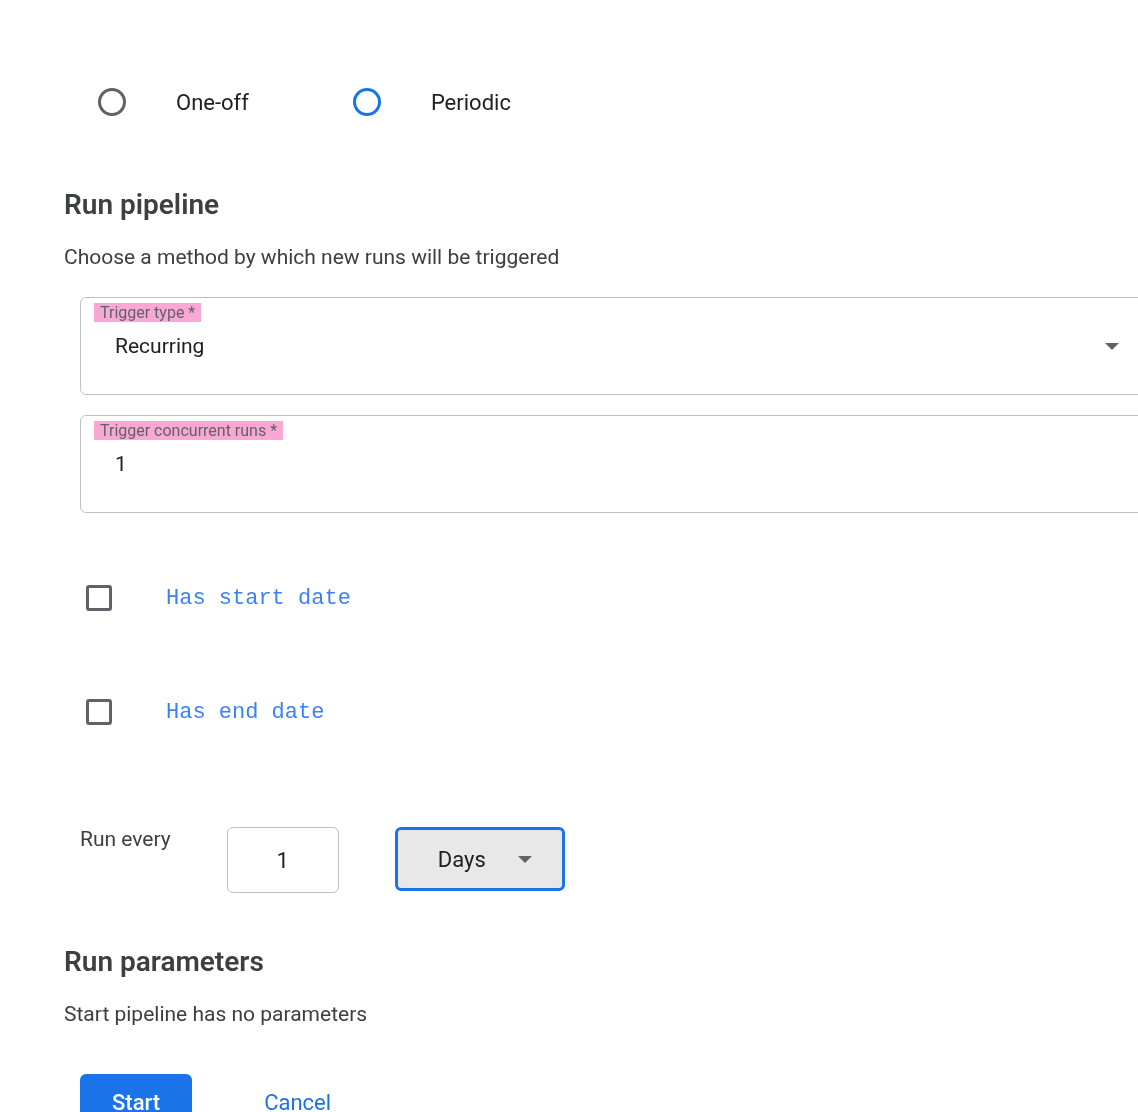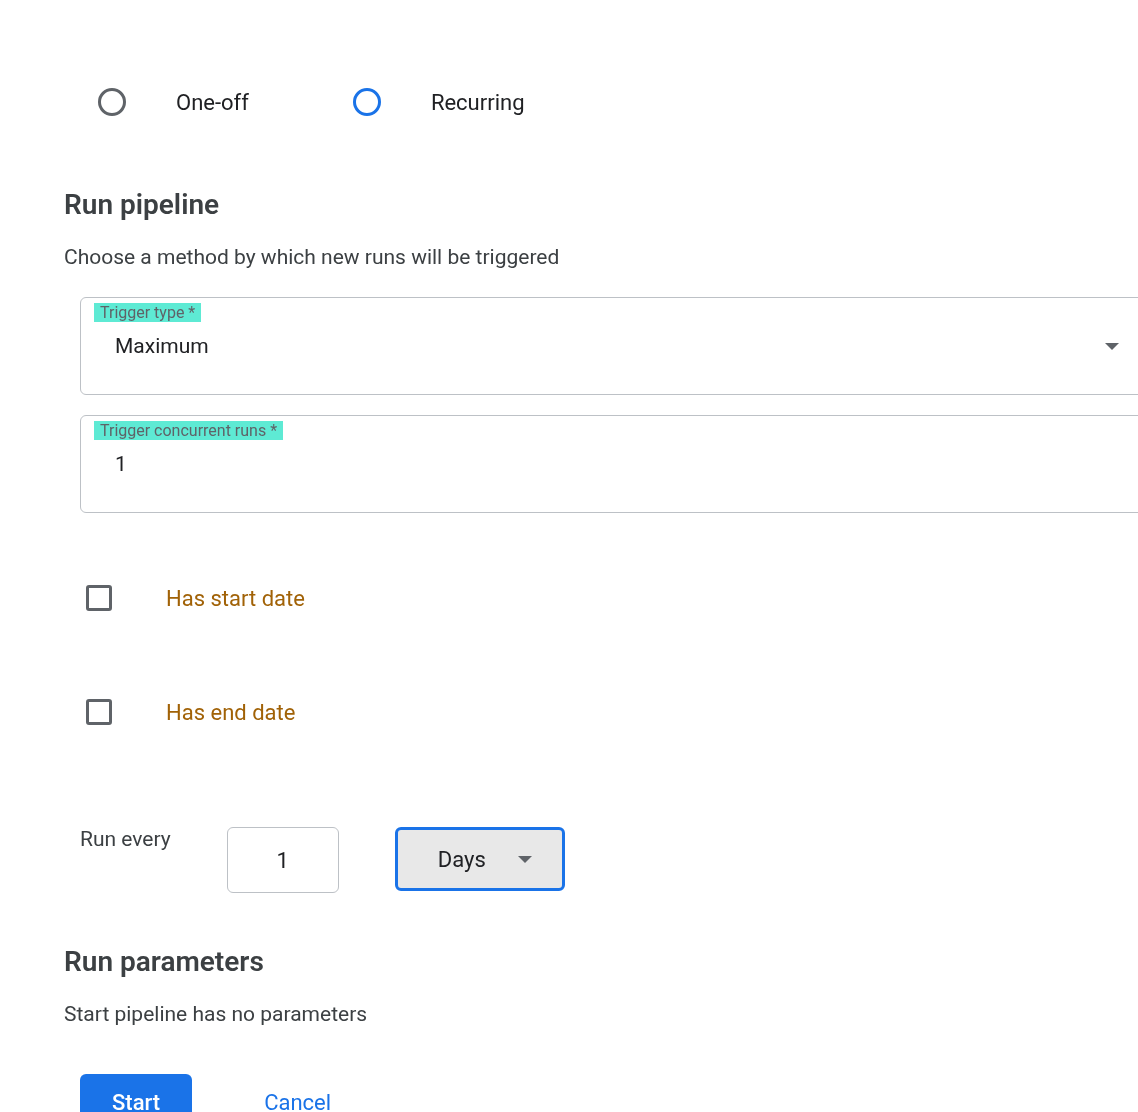--- a/index.html
+++ b/index.html
@@ -61,21 +61,21 @@
       margin-bottom: 28px;
     }
     .field-container {
       position: relative;
       margin-bottom: 20px;
     }
     .field-label {
       position: absolute;
       top: -10px;
       left: 14px;
-      background: #5eead4;
+      background: #f9a8d4;
       padding: 0 6px;
       font-size: 16px;
       color: #5f6368;
     }
     .field-box {
       width: 100%;
       border: 1px solid #bdc1c6;
       border-radius: 6px;
       padding: 20px 18px;
       font-size: 21px;
@@ -111,21 +111,22 @@
     }
     .checkbox-box {
       width: 26px;
       height: 26px;
       border: 3px solid #5f6368;
       border-radius: 3px;
       cursor: pointer;
     }
     .checkbox-label {
       font-size: 22px;
-      color: #a16207;
+      color: #3b82f6;
+      font-family: Liberation Mono, monospace;
     }
     .run-every-row {
       display: flex;
       gap: 24px;
       margin-top: 70px;
       margin-bottom: 36px;
     }
     .run-every-label {
       font-size: 21px;
       color: #3c4043;
@@ -191,31 +192,31 @@
 
 <div class="radio-group">
   <div class="radio-option">
     <div class="radio-circle"></div>
     <span class="radio-label">One-off</span>
   </div>
   <div class="radio-option">
     <div class="radio-circle selected">
       <div class="radio-inner"></div>
     </div>
-    <span class="radio-label">Recurring</span>
+    <span class="radio-label">Periodic</span>
   </div>
 </div>
 
 <h2 class="section-title">Run pipeline</h2>
 <p class="section-desc">Choose a method by which new runs will be triggered</p>
 
 <div class="field-container">
   <span class="field-label">Trigger type *</span>
   <div class="field-box">
-    <span>Maximum</span>
+    <span>Recurring</span>
     <span class="dropdown-arrow"></span>
   </div>
 </div>
 
 <div class="field-container">
   <span class="field-label">Trigger concurrent runs *</span>
   <div class="field-box">
     <input type="text" value="1" style="">
   </div>
 </div>

